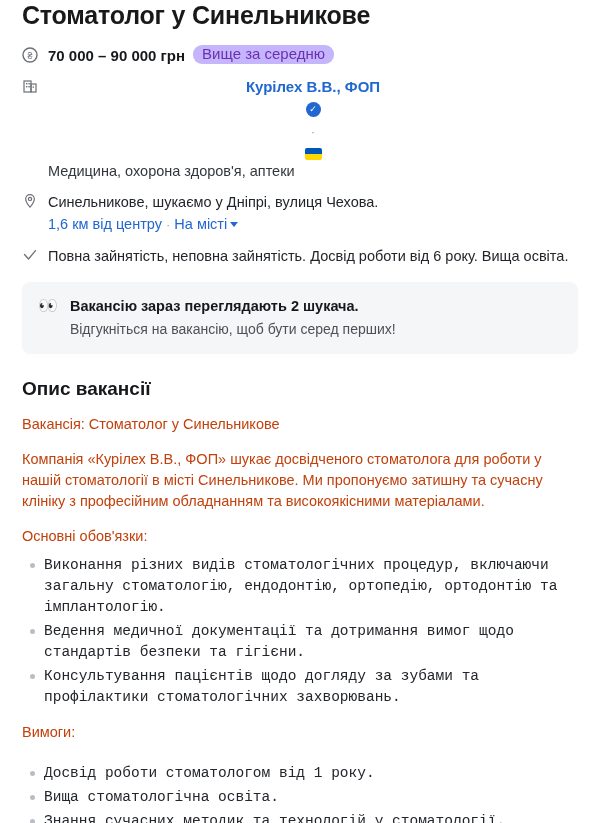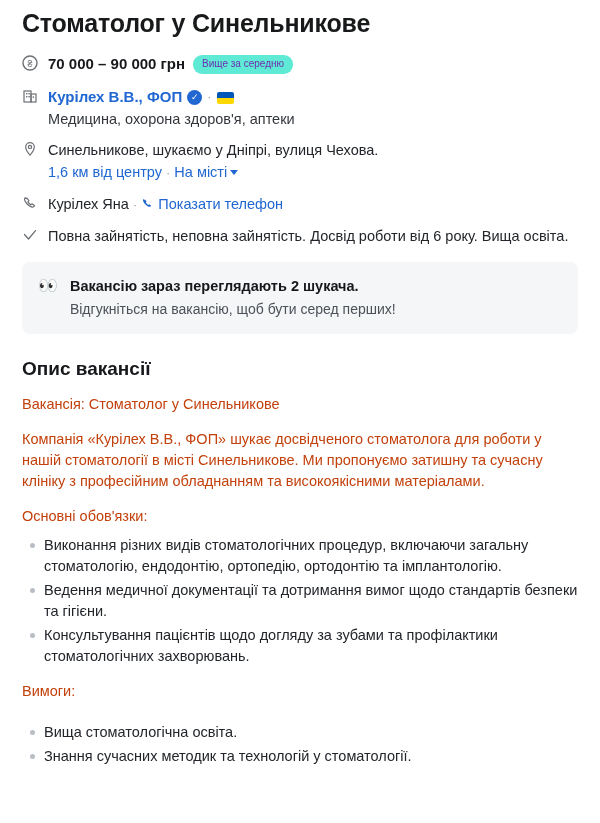--- a/index.html
+++ b/index.html
@@ -10,21 +10,21 @@
     height: 823px;
     background: #ffffff;
     font-family: "Liberation Sans", sans-serif;
     color: #1f1f1f;
     overflow: hidden;
   }
   .page {
     width: 600px;
     height: 823px;
     position: relative;
-    padding: 16px 22px;
+    padding: 8px 22px;
   }
   .job-title {
     font-size: 25px;
     font-weight: bold;
     line-height: 30px;
     color: #18191a;
     margin: 0;
     padding-top: 0;
     letter-spacing: -0.2px;
     position: relative;
@@ -55,35 +55,36 @@
     color: #22252a;
     flex: 1;
   }
   .salary {
     font-size: 15px;
     font-weight: bold;
     color: #16181b;
   }
   .badge-above {
     display: inline-block;
-    background: #5eead4;
+    background: #c4b5fd;
     color: #6c2fb0;
-    font-size: 10px;
+    font-size: 15px;
     line-height: 16px;
     border-radius: 9px;
     padding: 1px 9px 2px 9px;
     margin-left: 8px;
     position: relative;
     top: -2px;
   }
   .company-line {
     display: flex;
     align-items: center;
     gap: 5px;
     flex-wrap: wrap;
+    flex-direction: column;
   }
   a.link {
     color: #2067d1;
     text-decoration: none;
     cursor: pointer;
   }
   .company-name {
     font-size: 15px;
     font-weight: bold;
   }
@@ -171,20 +172,21 @@
     padding-left: 20px;
     list-style: none;
   }
   ul.bullets li {
     font-size: 14.5px;
     line-height: 21px;
     color: #22252a;
     position: relative;
     margin-bottom: 3px;
     padding-left: 2px;
+    font-family: Liberation Mono, monospace;
   }
   ul.bullets li::before {
     content: "";
     position: absolute;
     left: -12px;
     top: 8px;
     width: 5px;
     height: 5px;
     border-radius: 50%;
     background: #b9bec4;
@@ -245,39 +247,20 @@
       <div class="info-body">
         <div>Синельникове, шукаємо у Дніпрі, вулиця Чехова.</div>
         <div class="sub-link-row">
           <a class="link" href="#">1,6 км від центру</a>
           <span class="dot-sep">·</span>
           <a class="link" href="#">На місті</a><span class="caret"></span>
         </div>
       </div>
     </div>
 
-    <div class="info-row">
-      <div class="info-ico">
-        <svg width="16" height="16" viewBox="0 0 16 16">
-          <path d="M3.2 2.6c-.7.7-.9 1.7-.5 2.6 1.3 3 3.7 5.4 6.7 6.7.9.4 1.9.2 2.6-.5l.6-.6-2.5-2-1.3 1c-1.2-.7-2.2-1.7-2.9-2.9l1-1.3-2-2.5-.6.6z" fill="none" stroke="#6c7075" stroke-width="1.2" stroke-linejoin="round"></path>
-        </svg>
-      </div>
-      <div class="info-body">
-        <span>Курілех Яна</span>
-        <span class="dot-sep">·</span>
-        <span>
-          <span style="display:inline-block;position:relative;top:1px;">
-            <svg width="13" height="13" viewBox="0 0 16 16">
-              <path d="M3.2 2.6c-.7.7-.9 1.7-.5 2.6 1.3 3 3.7 5.4 6.7 6.7.9.4 1.9.2 2.6-.5l.6-.6-2.5-2-1.3 1c-1.2-.7-2.2-1.7-2.9-2.9l1-1.3-2-2.5-.6.6z" fill="#2067d1"></path>
-            </svg>
-          </span>
-          <a class="link phone-link" href="#">Показати телефон</a>
-        </span>
-      </div>
-    </div>
 
     <div class="info-row">
       <div class="info-ico">
         <svg width="16" height="16" viewBox="0 0 16 16">
           <path d="M2.5 7.5L6.5 12 13.5 3.6" fill="none" stroke="#6c7075" stroke-width="1.3" stroke-linecap="round" stroke-linejoin="round"></path>
         </svg>
       </div>
       <div class="info-body">Повна зайнятість, неповна зайнятість. Досвід роботи від 6 року. Вища освіта.</div>
     </div>
 
@@ -298,17 +281,18 @@
 
   <p class="para" style="margin-bottom:8px;">Основні обов'язки:</p>
   <ul class="bullets">
     <li>Виконання різних видів стоматологічних процедур, включаючи загальну стоматологію, ендодонтію, ортопедію, ортодонтію та імплантологію.</li>
     <li>Ведення медичної документації та дотримання вимог щодо стандартів безпеки та гігієни.</li>
     <li>Консультування пацієнтів щодо догляду за зубами та профілактики стоматологічних захворювань.</li>
   </ul>
 
   <p class="para" style="margin-bottom:20px;">Вимоги:</p>
   <ul class="bullets">
+    <li>Досвід роботи стоматологом від 1 року.</li>
     <li>Вища стоматологічна освіта.</li>
     <li>Знання сучасних методик та технологій у стоматології.</li>
   </ul>
 
 </div>
 
 </body></html>

